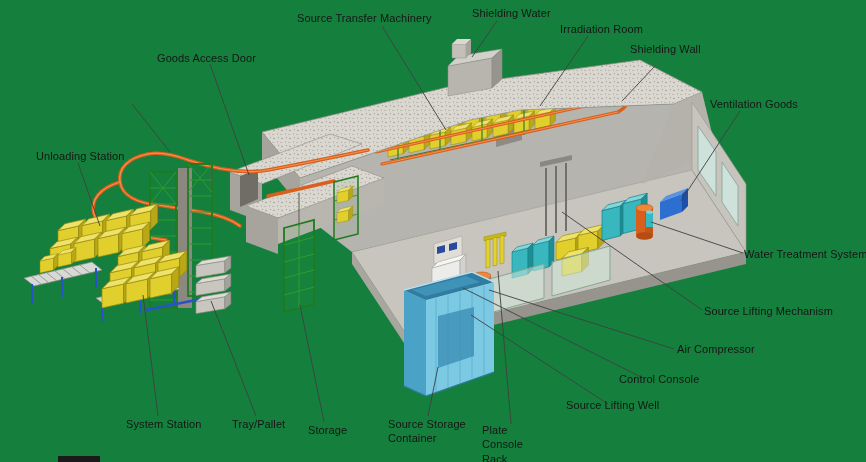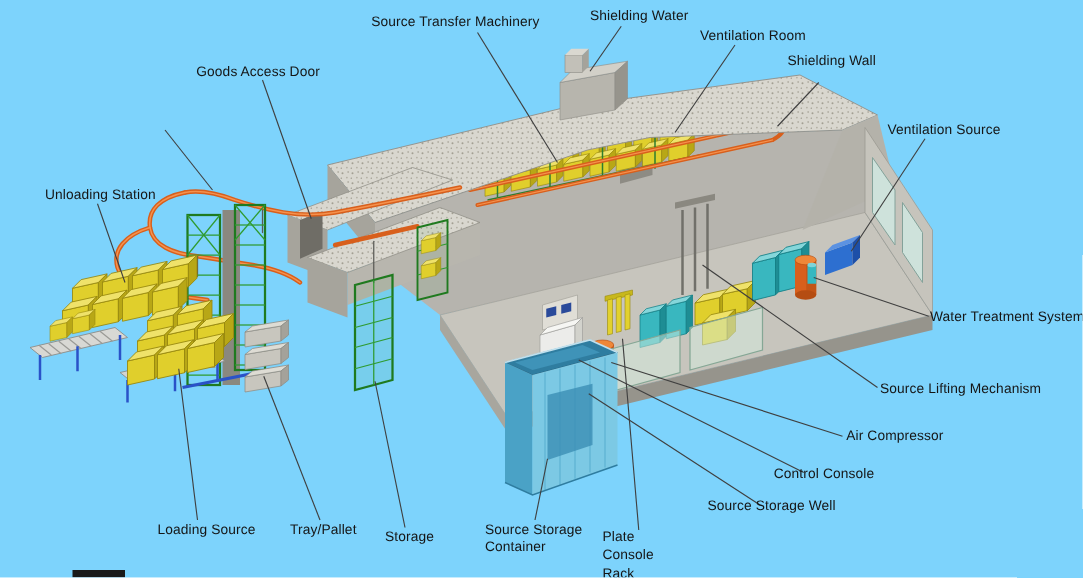--- a/index.html
+++ b/index.html
@@ -1,17 +1,17 @@
 <!DOCTYPE html>
 <html><head>
 <meta charset="utf-8">
 <style>
   html,body { margin:0; padding:0; background:#ffffff; }
   .stage {
-    position:relative; width:866px; height:462px; background:#7dd3fc;
+    position:relative; width:866px; height:462px; background:#15803d;
     overflow:hidden; font-family:"Liberation Sans", sans-serif;
   }
   .stage svg.diagram { position:absolute; left:0; top:0; width:866px; height:462px; }
   .labels { position:absolute; left:0; top:0; width:866px; height:462px; pointer-events:none; }
   .label {
     position:absolute; font-size:11px; line-height:1.3; color:#151515;
     white-space:nowrap; letter-spacing:0.1px;
   }
   .label.wrap { white-space:normal; }
 </style>
@@ -329,30 +329,30 @@
     <line x1="256" y1="416" x2="211" y2="301"></line>
     <line x1="324" y1="422" x2="300" y2="305"></line>
     <line x1="428" y1="416" x2="438" y2="367"></line>
     <line x1="511" y1="424" x2="498" y2="271"></line>
   </g>
 </svg>
 
 <div class="labels">
   <div class="label" style="left:297px;top:11px">Source Transfer Machinery</div>
   <div class="label" style="left:472px;top:6px">Shielding Water</div>
-  <div class="label" style="left:560px;top:22px">Ventilation Room</div>
+  <div class="label" style="left:560px;top:22px">Irradiation Room</div>
   <div class="label" style="left:157px;top:51px">Goods Access Door</div>
   <div class="label" style="left:630px;top:42px">Shielding Wall</div>
-  <div class="label" style="left:710px;top:97px">Ventilation Source</div>
+  <div class="label" style="left:710px;top:97px">Ventilation Goods</div>
   <div class="label" style="left:36px;top:149px">Unloading Station</div>
   <div class="label" style="left:704px;top:304px">Source Lifting Mechanism</div>
   <div class="label" style="left:744px;top:247px">Water Treatment System</div>
   <div class="label" style="left:677px;top:342px">Air Compressor</div>
   <div class="label" style="left:619px;top:372px">Control Console</div>
-  <div class="label" style="left:566px;top:398px">Source Storage Well</div>
-  <div class="label" style="left:126px;top:417px">Loading Source</div>
+  <div class="label" style="left:566px;top:398px">Source Lifting Well</div>
+  <div class="label" style="left:126px;top:417px">System Station</div>
   <div class="label" style="left:232px;top:417px">Tray/Pallet</div>
   <div class="label" style="left:308px;top:423px">Storage</div>
   <div class="label wrap" style="left:388px;top:417px;width:86px">Source Storage Container</div>
   <div class="label wrap" style="left:482px;top:423px;width:66px">Plate Console Rack</div>
 </div>
 
 </div>
 
 </body></html>

